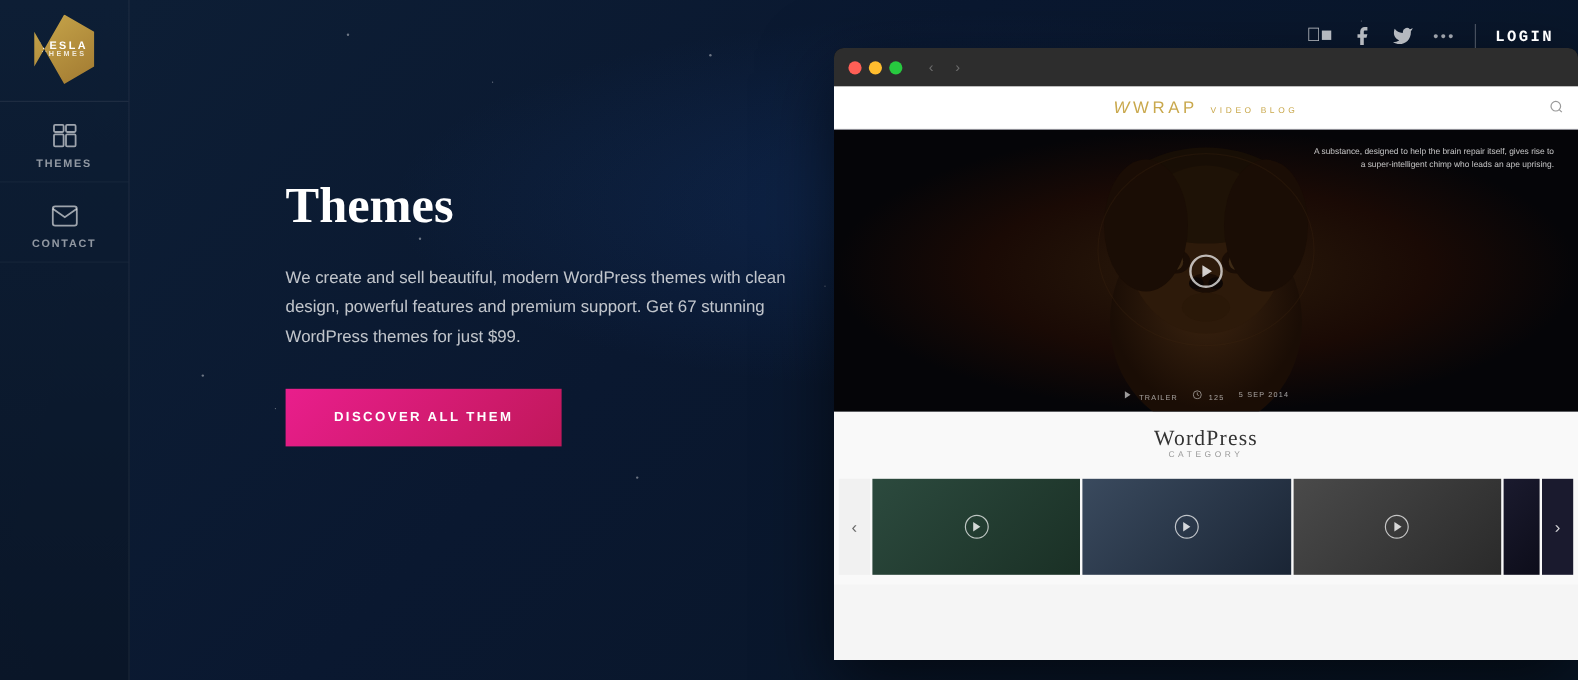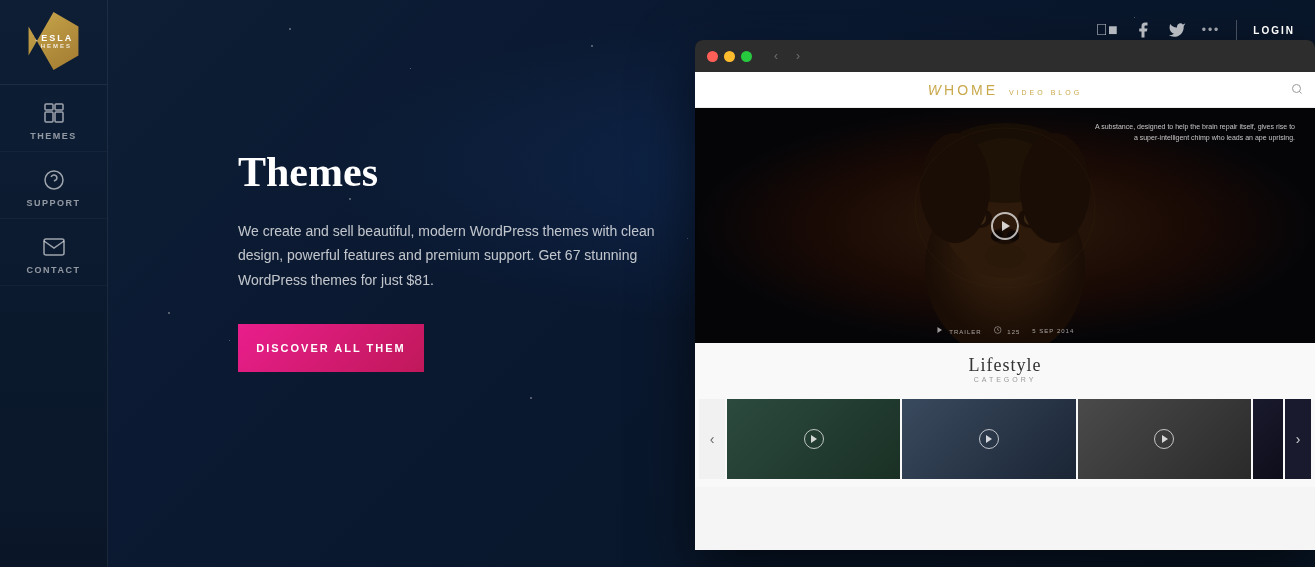--- a/index.html
+++ b/index.html
@@ -136,25 +136,26 @@
       cursor: pointer;
     }
 
     .header-divider {
       width: 1px;
       height: 20px;
       background: rgba(255,255,255,0.25);
     }
 
     .login-btn {
-      font-size: 10px;
+      font-size: 13px;
       font-weight: 700;
       letter-spacing: 2px;
       color: #fff;
       cursor: pointer;
+      font-family: Liberation Mono, monospace;
     }
 
     
     .hero-content {
       position: absolute;
       top: 100px;
       left: 130px;
       width: 460px;
     }
 
@@ -184,21 +185,21 @@
     .hero-desc {
       font-size: 14px;
       color: rgba(255,255,255,0.75);
       line-height: 1.75;
       margin-bottom: 32px;
       max-width: 420px;
     }
 
     .btn-discover {
       display: block;
-      width: 186px;
+      width: 230px;
       padding: 18px 0;
       background: linear-gradient(135deg, #e91e8c 0%, #c0185a 100%);
       color: #fff;
       font-size: 11px;
       font-weight: 700;
       letter-spacing: 2px;
       text-align: center;
       text-transform: uppercase;
       cursor: pointer;
       margin-bottom: 10px;
@@ -480,30 +481,20 @@
           <rect x="13" y="3" width="8" height="6" rx="1"></rect>
           <rect x="3" y="11" width="8" height="10" rx="1"></rect>
           <rect x="13" y="11" width="8" height="10" rx="1"></rect>
         </svg>
     </div>
     <span class="nav-label">THEMES</span>
   </div>
 
 
 
-  <div class="nav-item">
-    <div class="nav-icon">
-      <svg viewBox="0 0 24 24">
-          <circle cx="12" cy="12" r="9"></circle>
-          <path d="M9.09 9a3 3 0 0 1 5.83 1c0 2-3 3-3 3"></path>
-          <line x1="12" y1="17" x2="12.01" y2="17"></line>
-        </svg>
-    </div>
-    <span class="nav-label">SUPPORT</span>
-  </div>
 
   <div class="nav-item">
     <div class="nav-icon">
       <svg viewBox="0 0 24 24">
           <path d="M4 4h16c1.1 0 2 .9 2 2v12c0 1.1-.9 2-2 2H4c-1.1 0-2-.9-2-2V6c0-1.1.9-2 2-2z"></path>
           <polyline points="22,6 12,13 2,6"></polyline>
         </svg>
     </div>
     <span class="nav-label">CONTACT</span>
   </div>
@@ -542,40 +533,40 @@
     <div class="header-divider"></div>
     <span class="login-btn">LOGIN</span>
   </div>
 
   <div class="hero-content">
     <h1 class="hero-title">
       <br>
       <span>Themes</span>
     </h1>
 
-    <p class="hero-desc">We create and sell beautiful, modern WordPress themes with clean design, powerful features and premium support. Get 67 stunning WordPress themes for just $81.</p>
+    <p class="hero-desc">We create and sell beautiful, modern WordPress themes with clean design, powerful features and premium support. Get 67 stunning WordPress themes for just $99.</p>
 
     <button class="btn-discover">DISCOVER ALL THEM</button>
   </div>
 
   <div class="browser-mockup">
     <div class="browser-bar">
       <div class="traffic-light tl-red"></div>
       <div class="traffic-light tl-yellow"></div>
       <div class="traffic-light tl-green"></div>
       <span class="browser-nav-icon" style="margin-left:16px;color:rgba(255,255,255,0.3);font-size:12px;">‹</span>
       <span class="browser-nav-icon" style="color:rgba(255,255,255,0.3);font-size:12px;">›</span>
     </div>
 
     <div class="browser-content">
 
       <div class="wrap-header">
         <div>
           <span class="wrap-logo">
-            <span style="color:#c9a84c;font-style:italic;">W</span><span>HOME</span>
+            <span style="color:#c9a84c;font-style:italic;">W</span><span>WRAP</span>
             <span class="wrap-subtitle">VIDEO BLOG</span>
           </span>
         </div>
         <span class="wrap-search">
           <svg width="12" height="12" viewBox="0 0 24 24" fill="none" stroke="#999" stroke-width="2">
               <circle cx="11" cy="11" r="8"></circle>
               <line x1="21" y1="21" x2="16.65" y2="16.65"></line>
             </svg>
         </span>
       </div>
@@ -637,21 +628,21 @@
                 <circle cx="12" cy="12" r="10"></circle>
                 <polyline points="12 6 12 12 16 14"></polyline>
               </svg>
             <span>125</span>
           </span>
           <span>5 SEP 2014</span>
         </div>
       </div>
 
       <div class="lifestyle-section">
-        <div class="lifestyle-title">Lifestyle</div>
+        <div class="lifestyle-title">WordPress</div>
         <div class="lifestyle-cat">CATEGORY</div>
       </div>
 
       <div class="thumbnails-row">
         <div class="nav-arrow" style="background:rgba(240,240,240,0.9);">‹</div>
         <div class="thumb thumb-1">
           <div class="thumb-play"></div>
         </div>
         <div class="thumb thumb-2">
           <div class="thumb-play"></div>

